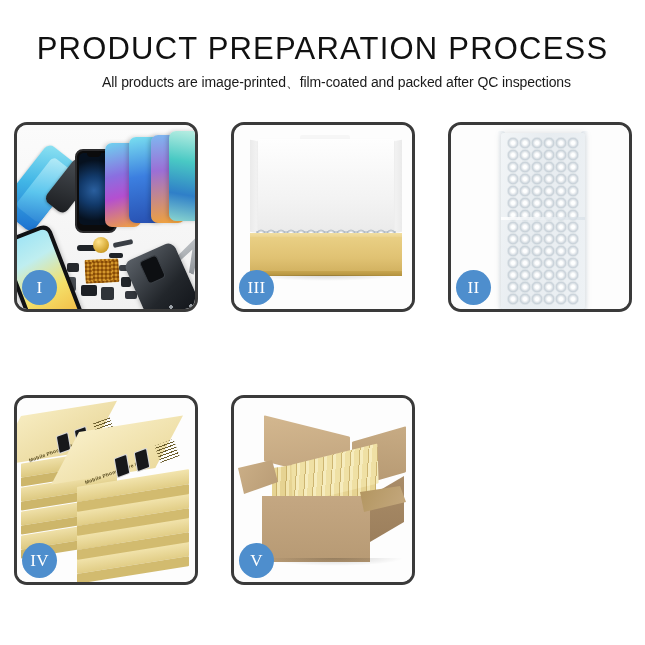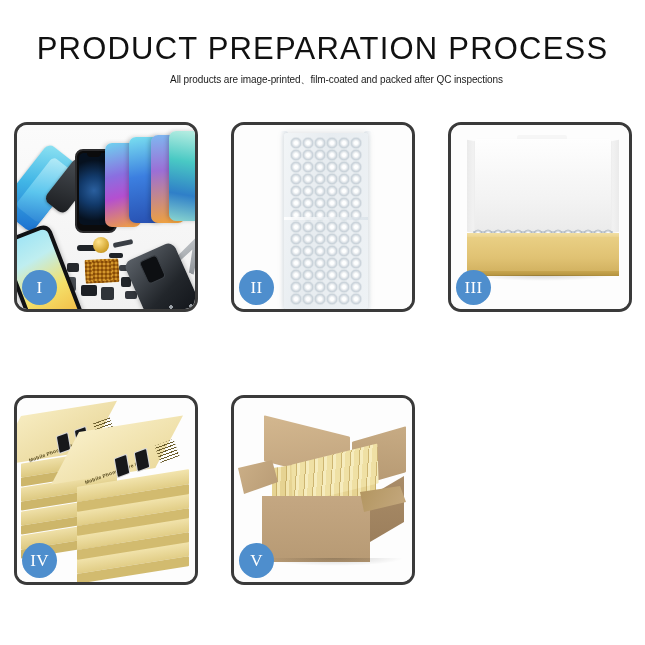--- a/index.html
+++ b/index.html
@@ -12,21 +12,21 @@
   }
   .page{position:relative;width:645px;height:645px;}
 
   
   .header{position:absolute;left:0;top:0;width:645px;text-align:center;}
   .title{
     font-size:31px;letter-spacing:1.2px;font-weight:400;color:#111;
     margin-top:33px;line-height:1;white-space:nowrap;
   }
   .subtitle{
-    font-size:10px;color:#1a1a1a;margin-top:11px;line-height:1;white-space:nowrap;
+    font-size:14px;color:#1a1a1a;margin-top:11px;line-height:1;white-space:nowrap;
     letter-spacing:-0.1px;
     padding-left:28px;
   }
 
   
   .grid{
     position:absolute;left:14px;top:122px;
     width:618px;
     display:grid;
     grid-template-columns:184px 184px 184px;
@@ -322,46 +322,46 @@
         <div class="cam cam1"></div>
         <div class="screws"></div>
         <div class="ph ph8"></div>
         <div class="ph8i ph"></div>
       </div>
       <div class="badge">I</div>
     </div>
 
     <div class="panel">
       <div class="scene">
-        <div class="p2bg"></div>
-        <div class="pouchedge"></div>
-        <div class="pouchedge2"></div>
-        <div class="pouch"></div>
-        <div class="bubbles"></div>
-        <div class="bubbles2"></div>
-        <div class="pouchseam"></div>
-      </div>
-      <div class="badge">II</div>
-    </div>
-
-    <div class="panel">
-      <div class="scene">
         <div class="p3bg"></div>
         <div class="lidflapL"></div>
         <div class="lidflapR"></div>
         <div class="lidtab"></div>
         <div class="lid"></div>
         <div class="boxinner"></div>
         <div class="bubblefill"></div>
         <div class="boxbasetop"></div>
         <div class="boxbase"></div>
         <div class="boxlip"></div>
         <div class="boxshadow"></div>
       </div>
       <div class="badge">III</div>
+    </div>
+
+    <div class="panel">
+      <div class="scene">
+        <div class="p2bg"></div>
+        <div class="pouchedge"></div>
+        <div class="pouchedge2"></div>
+        <div class="pouch"></div>
+        <div class="bubbles"></div>
+        <div class="bubbles2"></div>
+        <div class="pouchseam"></div>
+      </div>
+      <div class="badge">II</div>
     </div>
 
     <div class="panel">
       <div class="scene">
         <div class="p4bg"></div>
         <div class="stackwrap">
 
           <div class="sbox sbL" style="top:112px"></div>
             <div class="sbox sbLside" style="top:126px"></div>
           <div class="sbox sbL" style="top:88px"></div>

